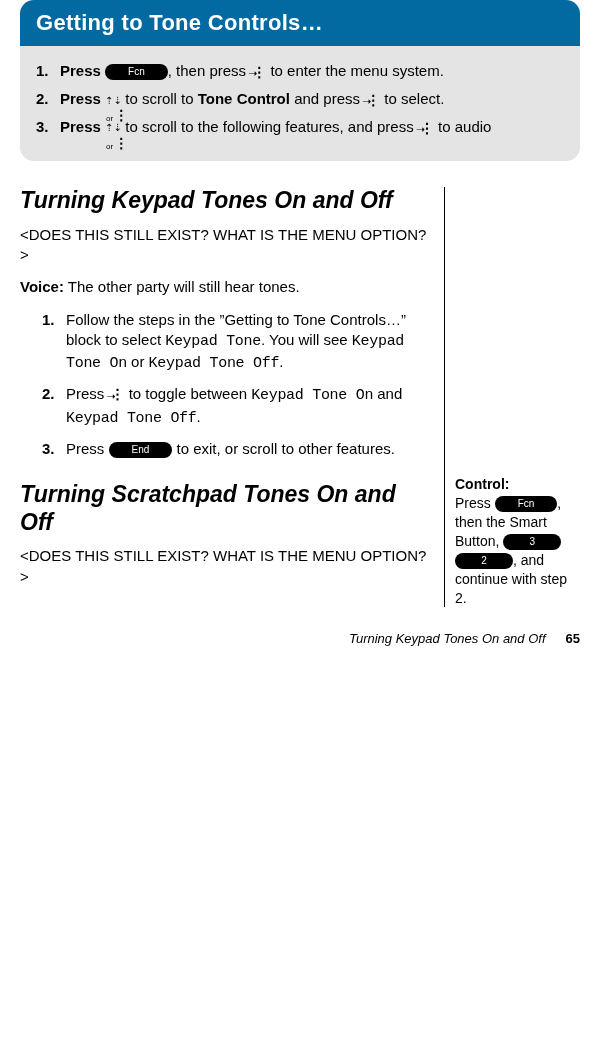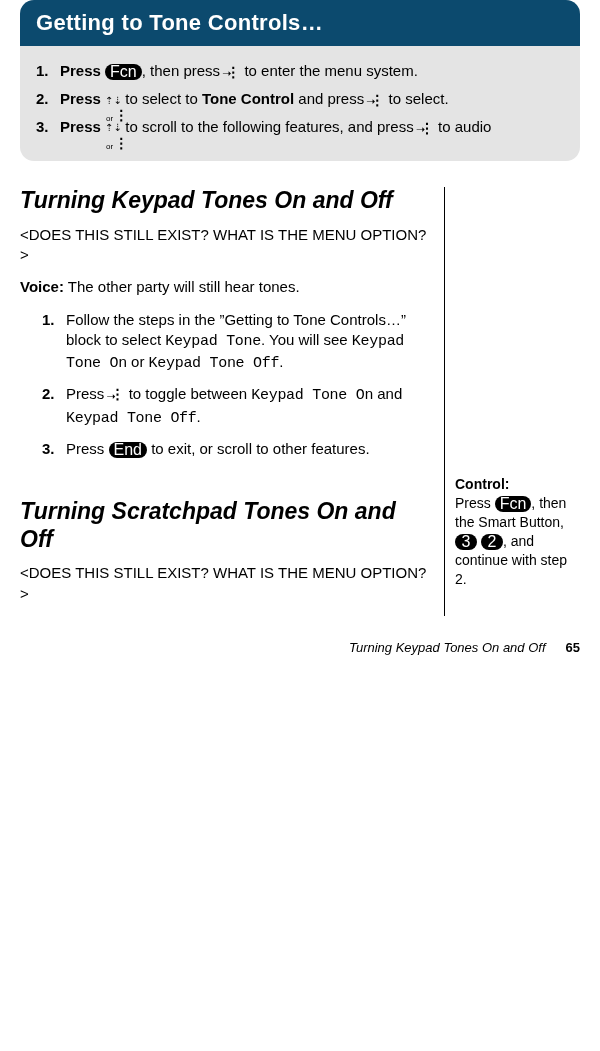--- a/index.html
+++ b/index.html
@@ -9,21 +9,21 @@
     font-family: Arial, Helvetica, sans-serif;
     color: #000;
     width: 600px;
   }
   .page {
     padding: 0 20px 14px 20px;
     box-sizing: border-box;
     width: 600px;
   }
   .black-bar {
-    background: #0c4a6e;
+    background: #0369a1;
     color: #fff;
     border-radius: 14px 14px 0 0;
     padding: 10px 16px;
     font-size: 22px;
     font-weight: bold;
     letter-spacing: 0.3px;
   }
   .gray-block {
     background: #e4e4e4;
     border-radius: 0 0 14px 14px;
@@ -33,22 +33,22 @@
   }
   .step { display: flex; margin: 4px 0 6px 0; }
   .step-num { width: 24px; font-weight: bold; flex: 0 0 24px; }
   .step-text { flex: 1 1 auto; }
   .b { font-weight: bold; }
   .icon-pill {
     display: inline-block;
     background: #000;
     color: #fff;
     border-radius: 10px;
-    padding: 0 5px;
-    font-size: 16px;
+    padding: 0 23px;
+    font-size: 10px;
     line-height: 16px;
     vertical-align: middle;
     min-width: 12px;
     text-align: center;
   }
   .icon-menu {
     display: inline-block;
     position: relative;
     width: 16px; height: 14px;
     vertical-align: middle;
@@ -106,21 +106,21 @@
     line-height: 1.35;
   }
   .side-spacer { height: 288px; }
   h2.sect {
     font-size: 23px;
     font-style: italic;
     font-weight: bold;
     margin: 0 0 10px 0;
     line-height: 1.2;
   }
-  h2.sect2 { margin-top: 39px; font-style: italic; }
+  h2.sect2 { margin-top: 22px; font-style: italic; }
   p { margin: 0 0 12px 0; }
   .sub-steps { padding-left: 22px; }
   .sub-step { display: flex; margin: 6px 0 10px 0; }
   .sub-step-num { flex: 0 0 24px; font-weight: bold; }
   .sub-step-text { flex: 1 1 auto; }
   .mono {
     font-family: Liberation Mono, monospace;
     letter-spacing: -0.3px;
   }
   .footer {
@@ -151,21 +151,21 @@
     <div class="step">
       <div class="step-num">1.</div>
       <div class="step-text">
         <span class="b">Press </span><span class="icon-pill">Fcn</span><span>, then press </span><span class="icon-menu"></span><span> to enter the menu system.</span>
       </div>
     </div>
 
     <div class="step">
       <div class="step-num">2.</div>
       <div class="step-text">
-        <span class="b">Press  </span><span class="icon-scroll"><span class="arrows">⇡⇣</span><span class="or">or</span><span class="dots">⋮</span></span><span> to select to </span><span class="b">Tone Control</span><span> and press </span><span class="icon-menu"></span><span> to select.</span>
+        <span class="b">Press  </span><span class="icon-scroll"><span class="arrows">⇡⇣</span><span class="or">or</span><span class="dots">⋮</span></span><span> to scroll to </span><span class="b">Tone Control</span><span> and press </span><span class="icon-menu"></span><span> to select.</span>
       </div>
     </div>
 
     <div class="step">
       <div class="step-num">3.</div>
       <div class="step-text">
         <span class="b">Press  </span><span class="icon-scroll"><span class="arrows">⇡⇣</span><span class="or">or</span><span class="dots">⋮</span></span><span> to scroll to the following features, and press </span><span class="icon-menu"></span><span> to audio</span>
       </div>
     </div>
   </div>

